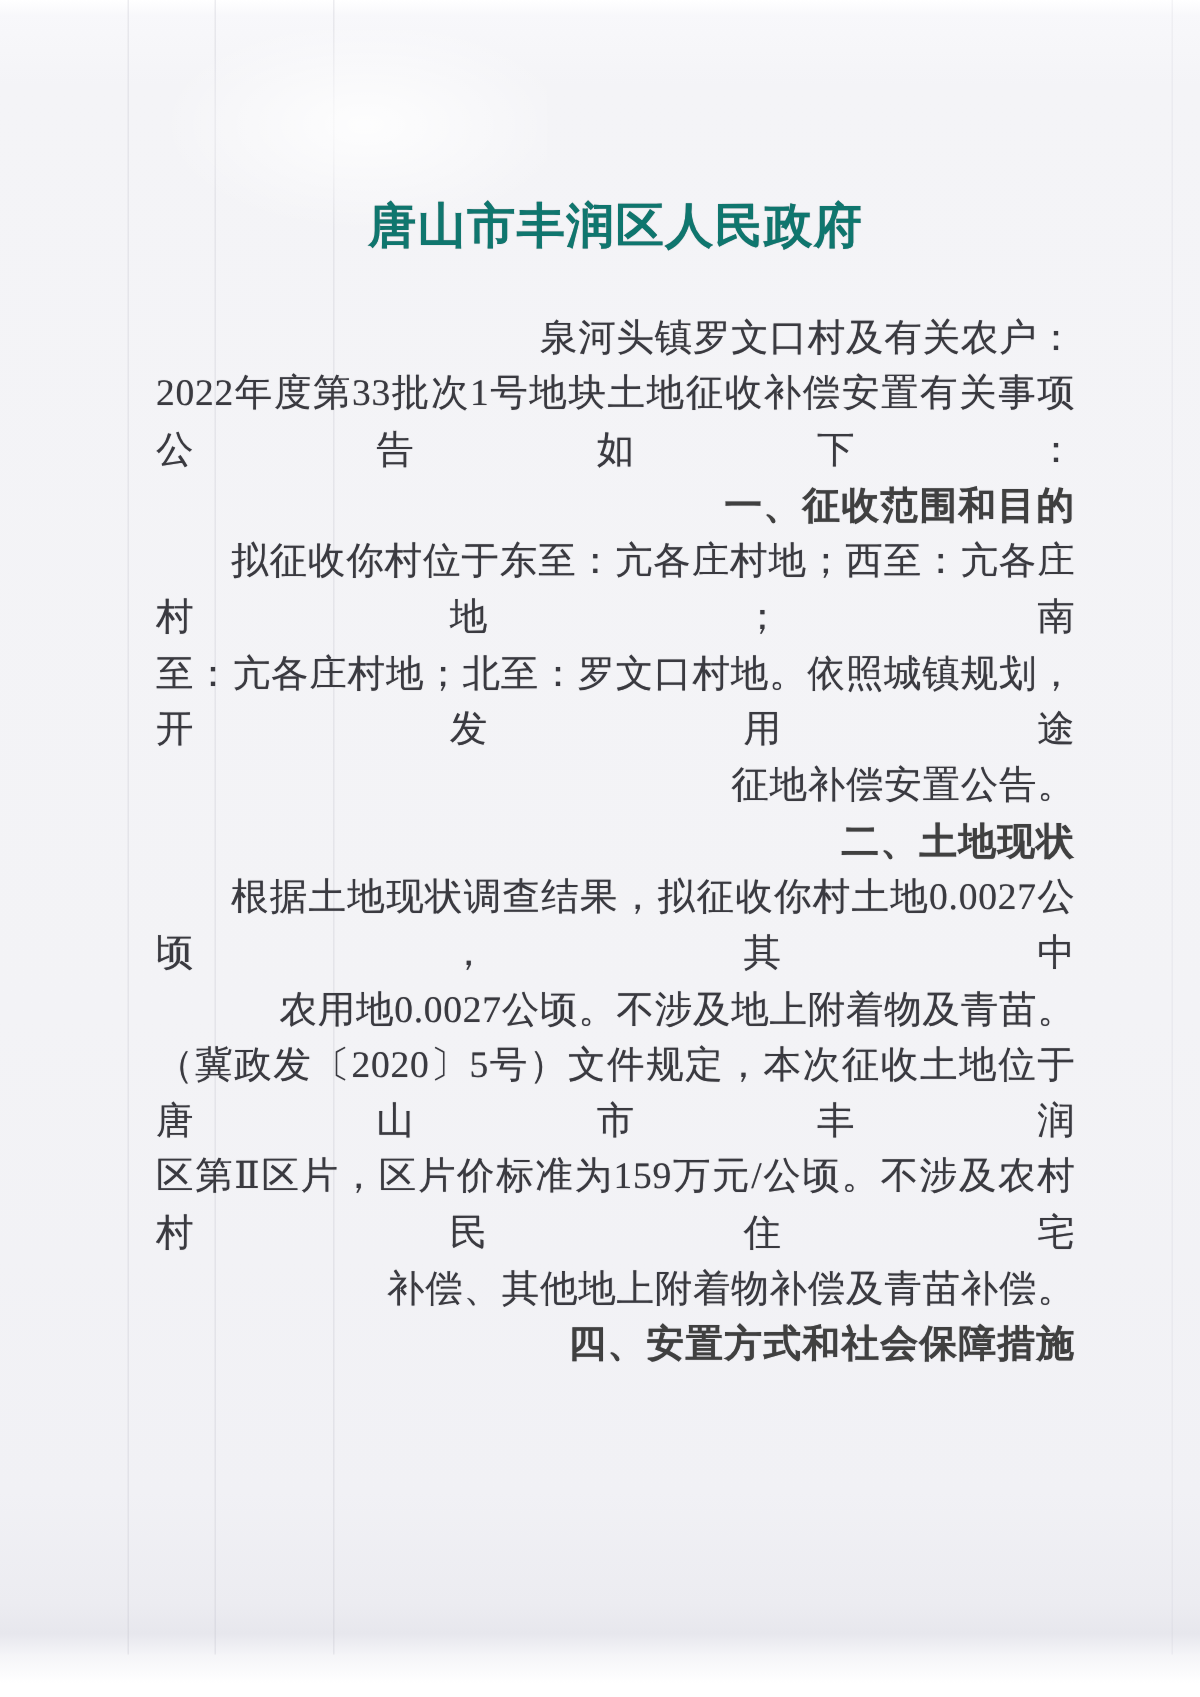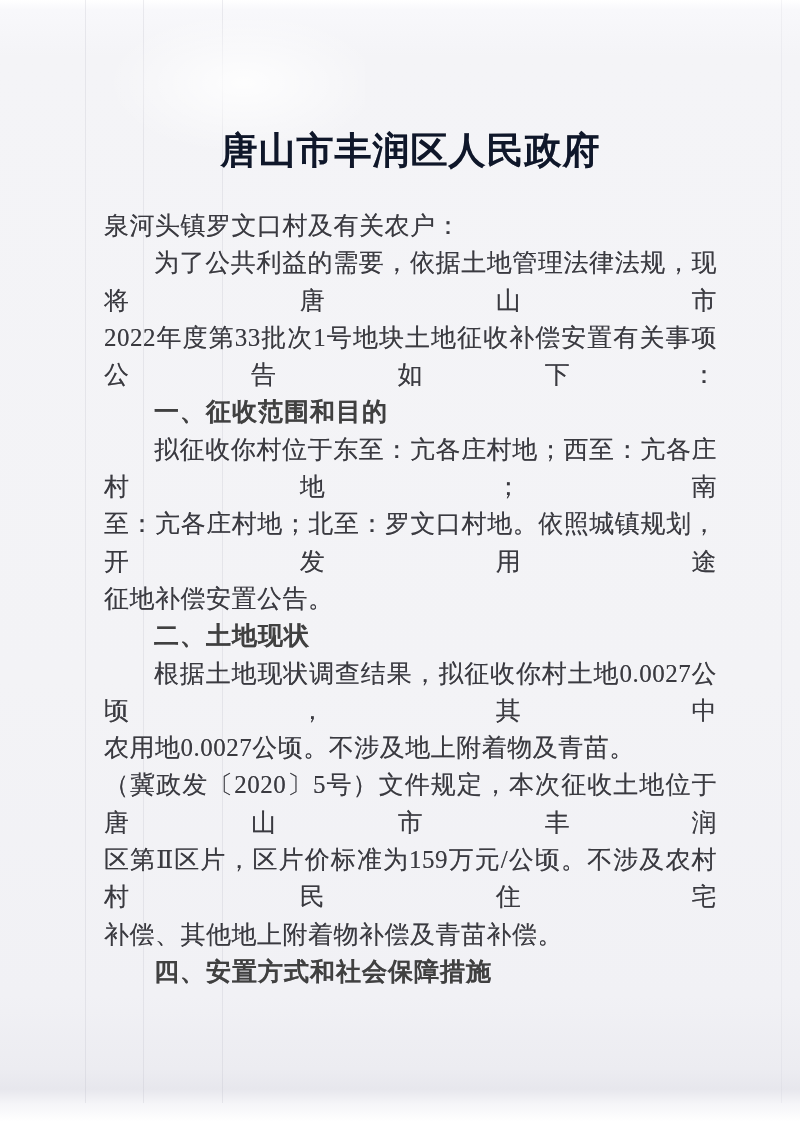--- a/index.html
+++ b/index.html
@@ -25,25 +25,25 @@
     position:absolute;left:95px;top:20px;width:270px;height:140px;
     background:radial-gradient(ellipse at 55% 45%, rgba(255,255,255,.85), rgba(255,255,255,0) 65%);
   }
   .doc{
     position:absolute;left:104px;top:0;width:613px;
     color:#3a3a40;
     text-shadow:0 0 .6px rgba(58,58,66,.55);
   }
   .title{
     margin-top:128px;text-align:center;
-    font-weight:bold;font-size:37px;line-height:45px;
-    letter-spacing:1px;color:#0f172a;
+    font-weight:bold;font-size:32px;line-height:45px;
+    letter-spacing:1px;color:#0f766e;
   }
   .bodytext{margin-top:34px;font-size:25px;line-height:37.3px;}
-  .ln{letter-spacing:.5px;}
+  .ln{letter-spacing:.5px;text-align:right;}
   .ind{text-indent:2em;}
   .fill{text-align:justify;text-align-last:justify;text-justify:inter-character;}
   .head{
     font-family:"Liberation Sans","DejaVu Sans",sans-serif;
     font-weight:700;color:#404040;letter-spacing:1px;
   }
 </style>
 </head>
 <body>
 
@@ -56,21 +56,20 @@
   <div class="crease"></div>
 
   <div class="doc">
     <div class="title">
       <div>唐山市丰润区人民政府</div>
     </div>
 
     <div class="bodytext">
       <div class="ln">泉河头镇罗文口村及有关农户：</div>
 
-      <div class="ln ind fill">为了公共利益的需要，依据土地管理法律法规，现将唐山市</div>
       <div class="ln fill">2022年度第33批次1号地块土地征收补偿安置有关事项公告如下：</div>
 
       <div class="ln ind head">一、征收范围和目的</div>
       <div class="ln ind fill">拟征收你村位于东至：亢各庄村地；西至：亢各庄村地；南</div>
       <div class="ln fill">至：亢各庄村地；北至：罗文口村地。依照城镇规划，开发用途</div>
       <div class="ln">征地补偿安置公告。</div>
 
       <div class="ln ind head">二、土地现状</div>
       <div class="ln ind fill">根据土地现状调查结果，拟征收你村土地0.0027公顷，其中</div>
       <div class="ln">农用地0.0027公顷。不涉及地上附着物及青苗。</div>

